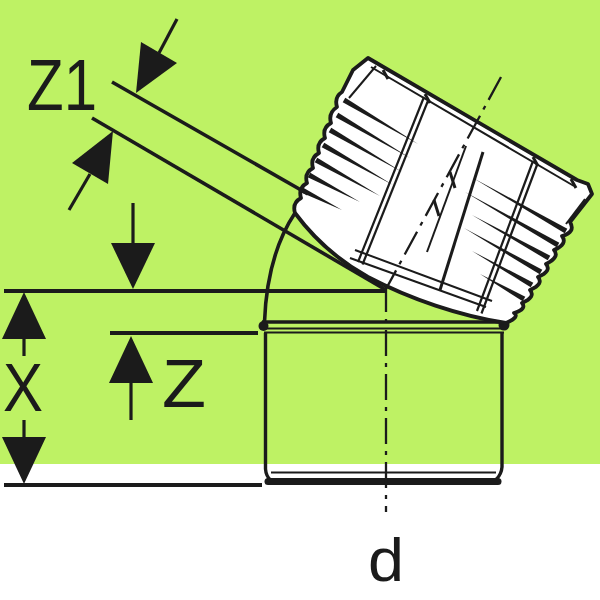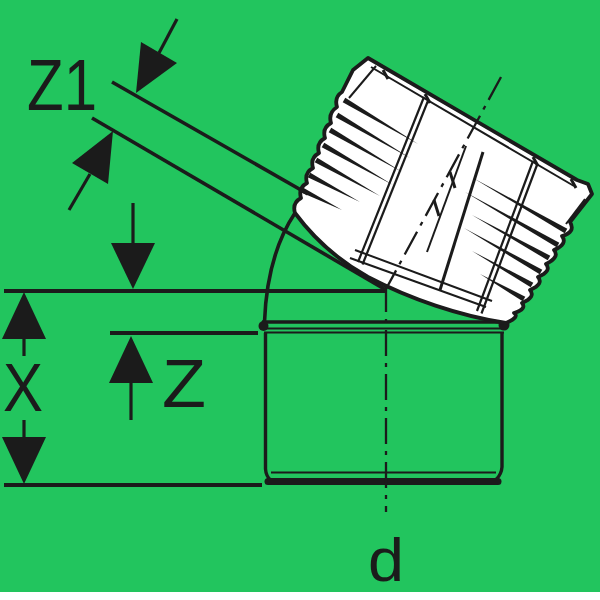--- a/index.html
+++ b/index.html
@@ -5,22 +5,22 @@
   html, body {
     margin: 0;
     padding: 0;
     background: #ffffff;
     width: 600px;
     height: 600px;
     overflow: hidden;
   }
   .stage {
     width: 600px;
-    height: 592px;
-    background: #22c55e;
+    height: 464px;
+    background: #bef264;
     position: relative;
   }
   svg { display: block; }
   .dim-label {
     font-family: "Liberation Sans", "DejaVu Sans", sans-serif;
     fill: #1b1b1b;
   }
   .ln  { stroke: #1b1b1b; fill: none; }
   .fil { fill: #1b1b1b; stroke: none; }
   .body-fill { fill: #ffffff; stroke: #1b1b1b; }

